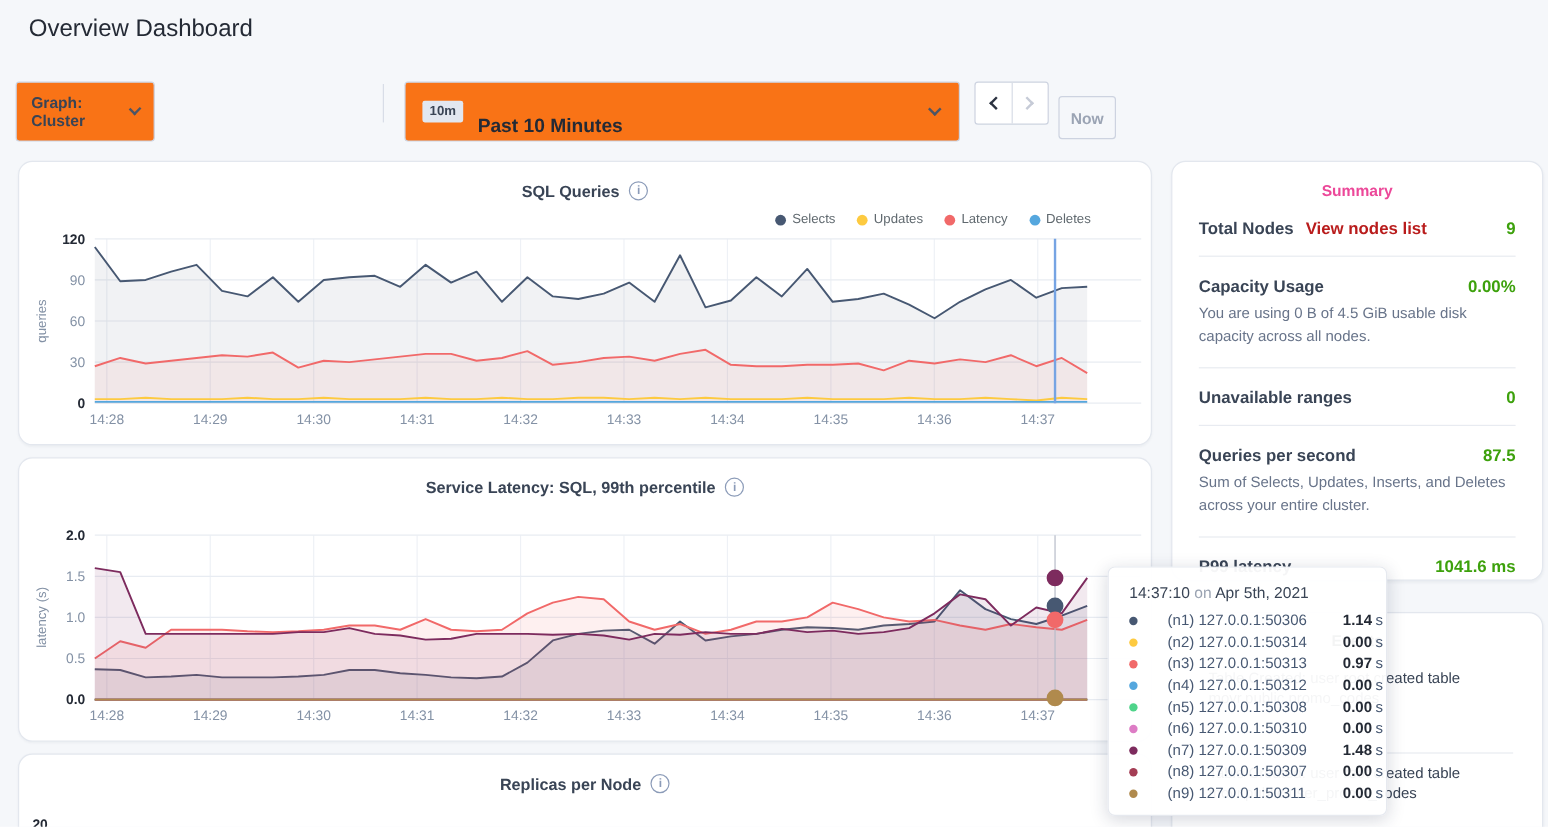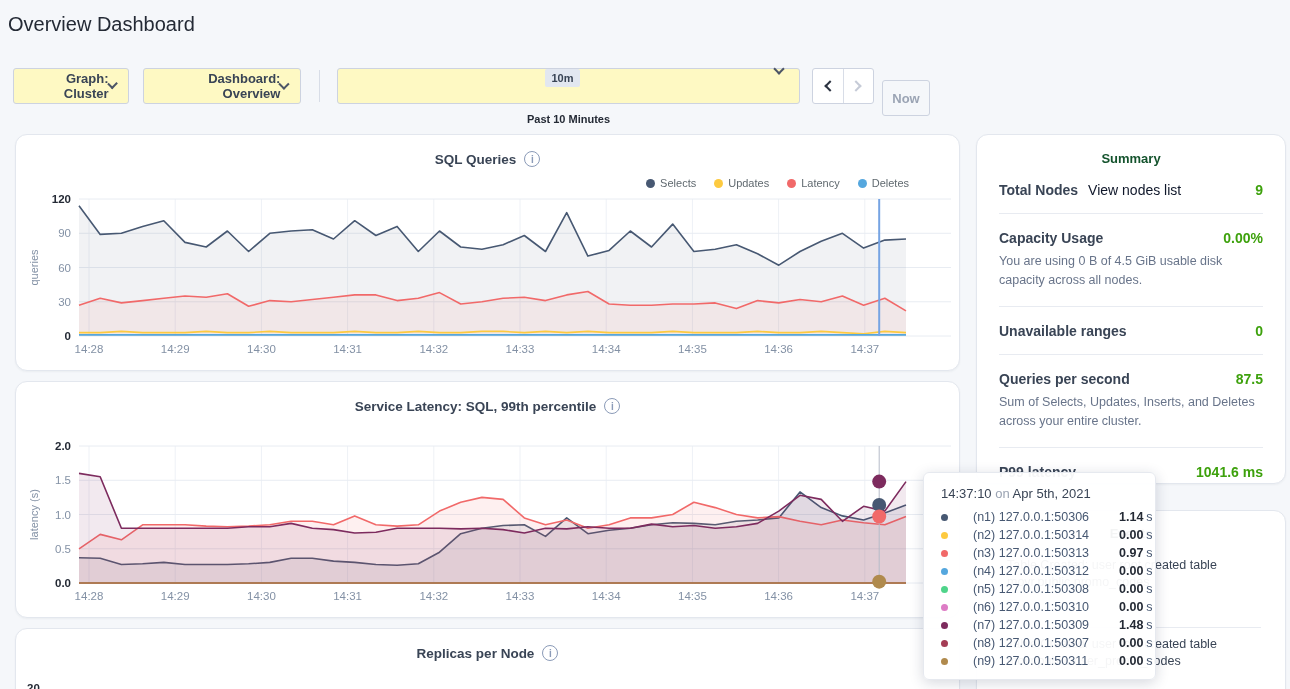--- a/index.html
+++ b/index.html
@@ -1,28 +1,28 @@
 <!DOCTYPE html>
 <html><head>
 <meta charset="utf-8">
 <style>
   * { margin:0; padding:0; box-sizing:border-box; }
   body { font-family:"Liberation Sans","DejaVu Sans",sans-serif; }
   .page { position:relative; width:1290px; height:689px; background:#f5f7fa; overflow:hidden; }
 
-  .page-title { position:absolute; left:8px; top:13px; font-size:20px; font-weight:500; color:#242a35; }
-
-  .ctrl { position:absolute; top:68px; height:36px; background:#fef9c3; border:1px solid #cdd3e0; border-radius:3px;
-          display:flex; align-items:center; font-size:13px; font-weight:700; color:#394455; cursor:pointer;text-align:right; }
+  .page-title { position:absolute; left:24px; top:13px; font-size:20px; font-weight:500; color:#242a35; }
+
+  .ctrl { position:absolute; top:68px; height:50px; background:#f97316; border:1px solid #cdd3e0; border-radius:3px;
+          display:flex; align-items:center; font-size:13px; font-weight:700; color:#394455; cursor:pointer; }
   .ctrl-graph { left:13px; width:116px; padding:0 12px; justify-content:space-between; }
   .ctrl-dash  { left:143px; width:158px; padding:0 12px; justify-content:space-between; }
   .ctrl-divider { position:absolute; left:319px; top:70px; height:32px; width:1px; background:#d8dde7; }
-  .ctrl-time  { left:337px; width:463px; padding:0 14px;flex-direction:column; }
+  .ctrl-time  { left:337px; width:463px; padding:0 14px; }
   .time-badge { background:#e2e7f0; color:#394455; font-size:11px; font-weight:700; padding:3px 6px; border-radius:2px; margin-right:12px; }
-  .time-label { font-size:11px; font-weight:700; color:#242a35;margin-top:26px; }
+  .time-label { font-size:16px; font-weight:700; color:#242a35;margin-top:26px; }
   .ctrl-time .chev-down { position:absolute; right:16px; }
 
   .chev { width:8px; height:8px; border-right:2px solid #4c5566; border-bottom:2px solid #4c5566; display:inline-block; }
   .chev-down { transform:rotate(45deg); margin-top:-4px; }
   .chev-left { transform:rotate(135deg); margin-left:4px; }
   .chev-right { transform:rotate(-45deg); margin-right:4px; }
 
   .arrows { position:absolute; left:812px; top:68px; height:36px; width:62px; display:flex; background:#fff;
             border:1px solid #cdd3e0; border-radius:3px; }
   .arrow-cell { flex:1; display:flex; align-items:center; justify-content:center; cursor:pointer; }
@@ -44,25 +44,25 @@
   .info-icon { width:16px; height:16px; border:1.4px solid #8b9bb8; border-radius:50%; color:#8b9bb8; font-size:10px;
                font-weight:700; display:flex; align-items:center; justify-content:center; font-style:normal; }
 
   .legend { position:absolute; top:42px; right:50px; display:flex; gap:18px; }
   .legend-item { display:flex; align-items:center; gap:5px; font-size:11px; color:#60696f; cursor:pointer; }
   .legend-dot { width:9px; height:9px; border-radius:50%; }
 
   svg text { font-family:"Liberation Sans","DejaVu Sans",sans-serif; }
 
   
-  .summary-title { text-align:center; font-size:13px; font-weight:700; color:#14532d; padding-top:16px; }
+  .summary-title { text-align:center; font-size:13px; font-weight:700; color:#ec4899; padding-top:16px; }
   .sum-body { padding:0 22px; }
   .sum-row { display:flex; align-items:baseline; padding-top:16px; }
   .sum-label { font-size:14px; font-weight:700; color:#394455; }
-  .sum-link { font-size:14px; font-weight:400; color:#0f172a; margin-left:10px; cursor:pointer; }
+  .sum-link { font-size:14px; font-weight:700; color:#b91c1c; margin-left:10px; cursor:pointer; }
   .sum-value { margin-left:auto; font-size:14px; font-weight:700; color:#3da10c; }
   .sum-sub { font-size:12.5px; color:#68748a; line-height:1.55; padding-top:6px; }
   .sum-div { height:1px; background:#e8ebf1; margin-top:15px; }
 
   
   .events-title { text-align:center; font-size:13px; font-weight:700; color:#242a35; padding-top:15px; }
   .event-item { position:absolute; left:30px; right:8px; font-size:12.5px; color:#394455; line-height:17px; }
   .event-1 { top:46px; }
   .event-2 { top:125px; }
   .event-div { position:absolute; left:24px; right:24px; top:116px; height:1px; background:#e8ebf1; }
@@ -82,24 +82,20 @@
 </style>
 </head>
 <body>
 
 <div class="page">
 
   <div class="page-title">Overview Dashboard</div>
 
   <div class="ctrl ctrl-graph">
     <span>Graph: Cluster</span>
-    <span class="chev chev-down"></span>
-  </div>
-  <div class="ctrl ctrl-dash">
-    <span>Dashboard: Overview</span>
     <span class="chev chev-down"></span>
   </div>
   <div class="ctrl-divider"></div>
   <div class="ctrl ctrl-time">
     <span class="time-badge">10m</span>
     <span class="time-label">Past 10 Minutes</span>
     <span class="chev chev-down"></span>
   </div>
   <div class="arrows">
     <div class="arrow-cell">

